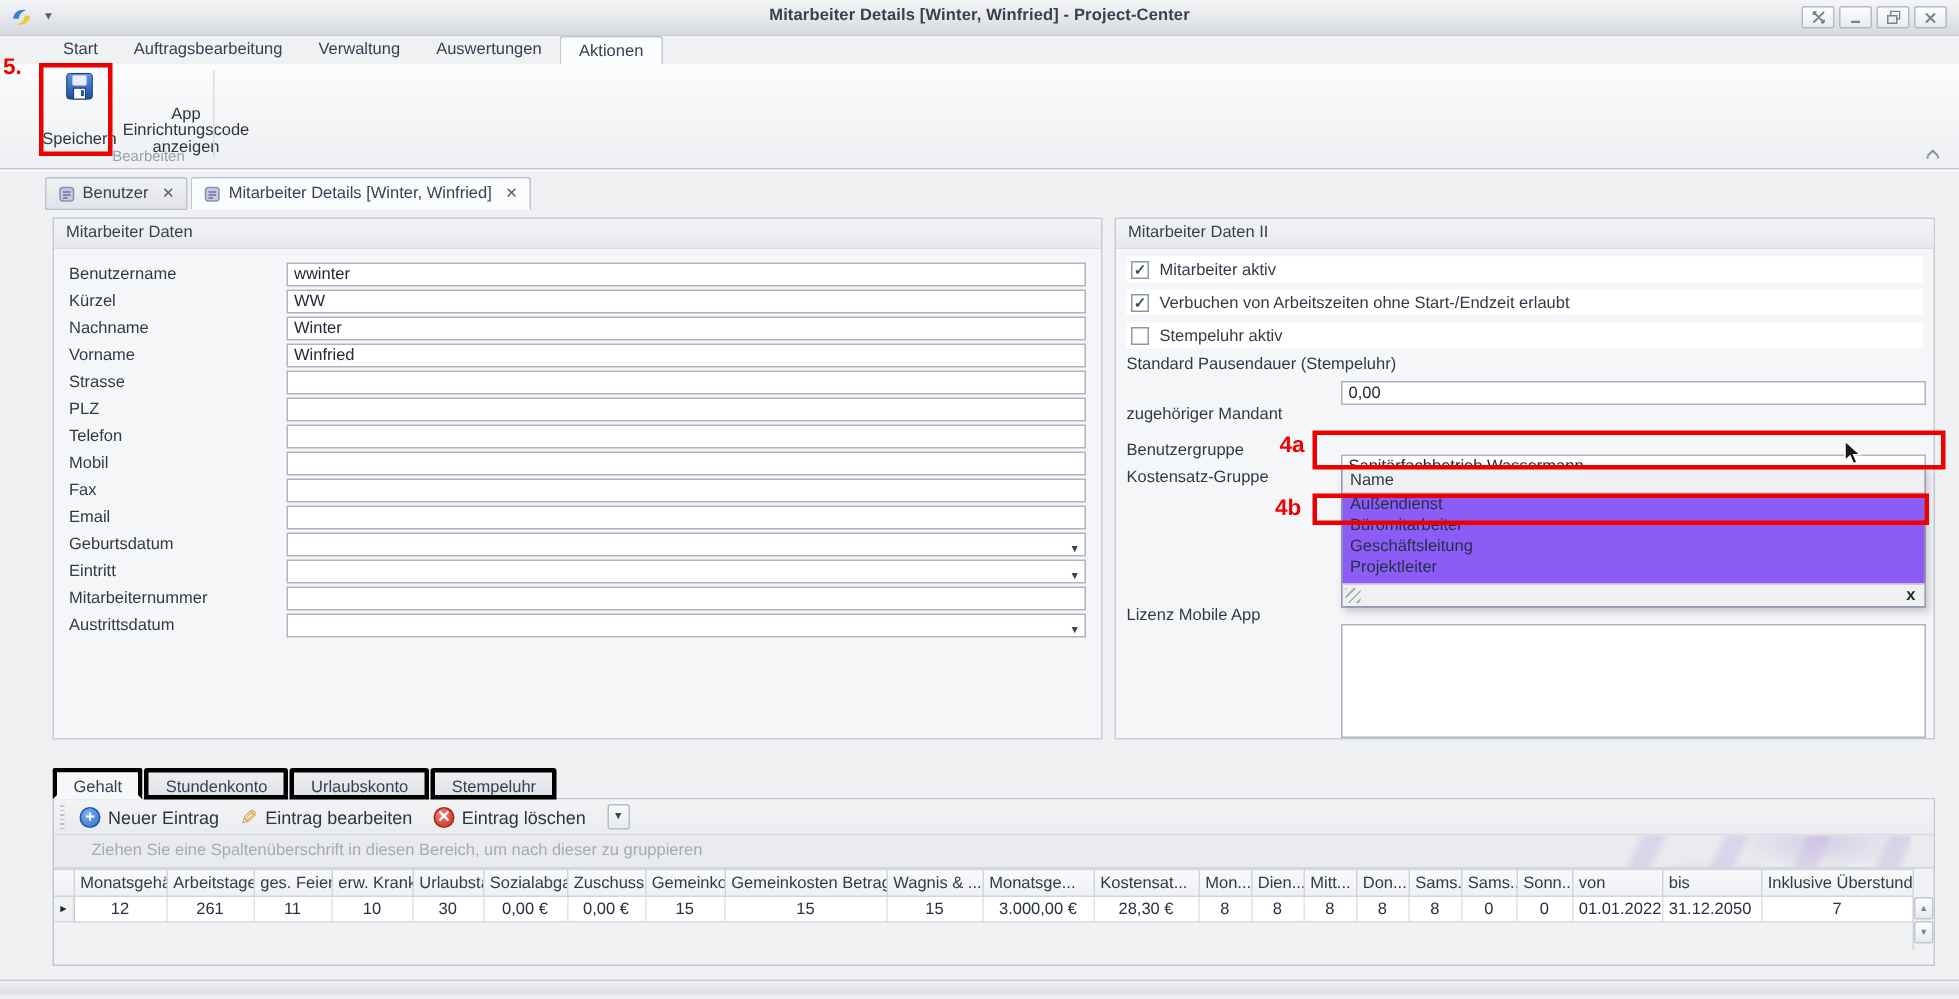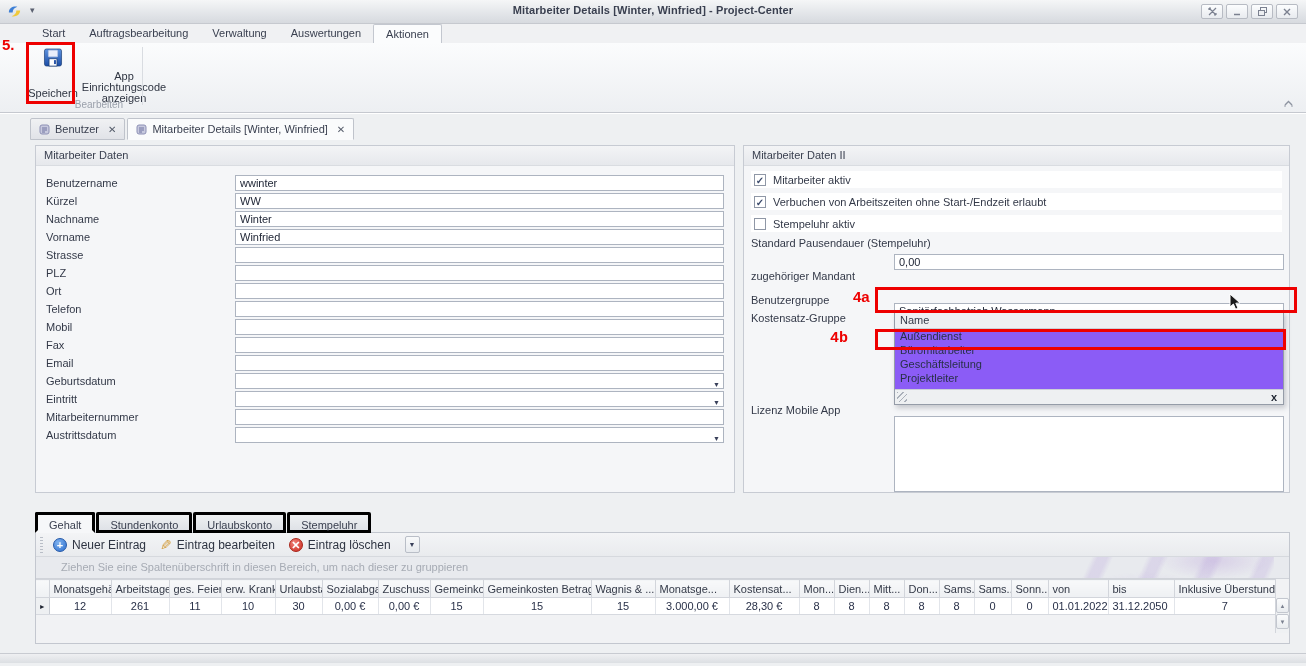--- a/index.html
+++ b/index.html
@@ -46,21 +46,21 @@
   .dtab .close { color:#555c6a; font-size:10px; margin-left:4px; }
 
   
   .panel { border:1px solid #c7cbd3; background:#f5f6f8; }
   .panel-hd { height:20px; background:linear-gradient(#f3f4f6,#e6e8ec); border-bottom:1px solid #d9dce1;
     line-height:19px; padding-left:8px; color:#3a4050; }
   .lpanel { left:35px; top:145px; width:700px; height:348px; }
   .rpanel { left:743px; top:145px; width:547px; height:348px; }
 
   .lp-body { padding:8px 10px 0 10px; }
-  .form-row { display:flex; align-items:center; height:17px; margin-bottom:1px;gap:44px; }
+  .form-row { display:flex; align-items:center; height:17px; margin-bottom:1px; }
   .form-row .lbl { width:145px; color:#333948; }
   .fld { flex:1; position:relative; height:16px; background:#fff; border:1px solid #adb4c0;
     padding:1px 4px; line-height:13px; color:#222838; }
   .fld .darr { position:absolute; right:3px; top:4px; font-size:7px; color:#39405a; display:none; }
   .form-row.has-arrow .darr { display:block; }
 
   .chk-row { left:7px; right:7px; height:17px; background:#fff; display:flex; align-items:center; gap:7px; padding-left:3px; }
   .chk { width:12px; height:12px; background:#fff; border:1px solid #8f97a6; font-size:10px; line-height:11px;
     text-align:center; color:#3b4a6b; font-weight:bold; }
   .rp-lbl { color:#333948; }
@@ -250,24 +250,20 @@
       </div>
     <div class="form-row">
         <span class="lbl">Strasse</span>
         <div class="fld"><span></span></div>
       </div>
     <div class="form-row">
         <span class="lbl">PLZ</span>
         <div class="fld"><span></span></div>
       </div>
     <div class="form-row">
-        <span class="lbl">Ort</span>
-        <div class="fld"><span></span></div>
-      </div>
-    <div class="form-row">
         <span class="lbl">Telefon</span>
         <div class="fld"><span></span></div>
       </div>
     <div class="form-row">
         <span class="lbl">Mobil</span>
         <div class="fld"><span></span></div>
       </div>
     <div class="form-row">
         <span class="lbl">Fax</span>
         <div class="fld"><span></span></div>
@@ -341,21 +337,21 @@
       <span class="dd-grip"></span>
       <span class="dd-clear">x</span>
     </div>
   </div>
 </div>
 
 <div class="abs red-lbl" style="left:2px; top:36px;">5.</div>
 <div class="abs red-box" style="left:26px; top:42px; width:49px; height:62px;"></div>
 <div class="abs red-lbl" style="left:853px; top:288px;">4a</div>
 <div class="abs red-box" style="left:875px; top:287px; width:422px; height:26px;"></div>
-<div class="abs red-lbl" style="left:830px; top:330px;font-family:Liberation Mono, monospace;">4b</div>
+<div class="abs red-lbl" style="left:850px; top:330px;">4b</div>
 <div class="abs red-box" style="left:875px; top:329px; width:411px; height:21px;"></div>
 
 <svg class="abs cursor" style="left:1228px; top:293px;" width="16" height="20" viewBox="0 0 16 20">
   <path d="M2,1 L2,14 L5.4,11 L7.6,16.2 L10,15.2 L7.8,10.2 L12,10 Z" fill="#1a1a1a" stroke="#fff" stroke-width="1"></path>
 </svg>
 
 <div class="abs btabs">
   <div class="btab active">Gehalt</div>
   <div class="btab">Stundenkonto</div>
   <div class="btab">Urlaubskonto</div>

